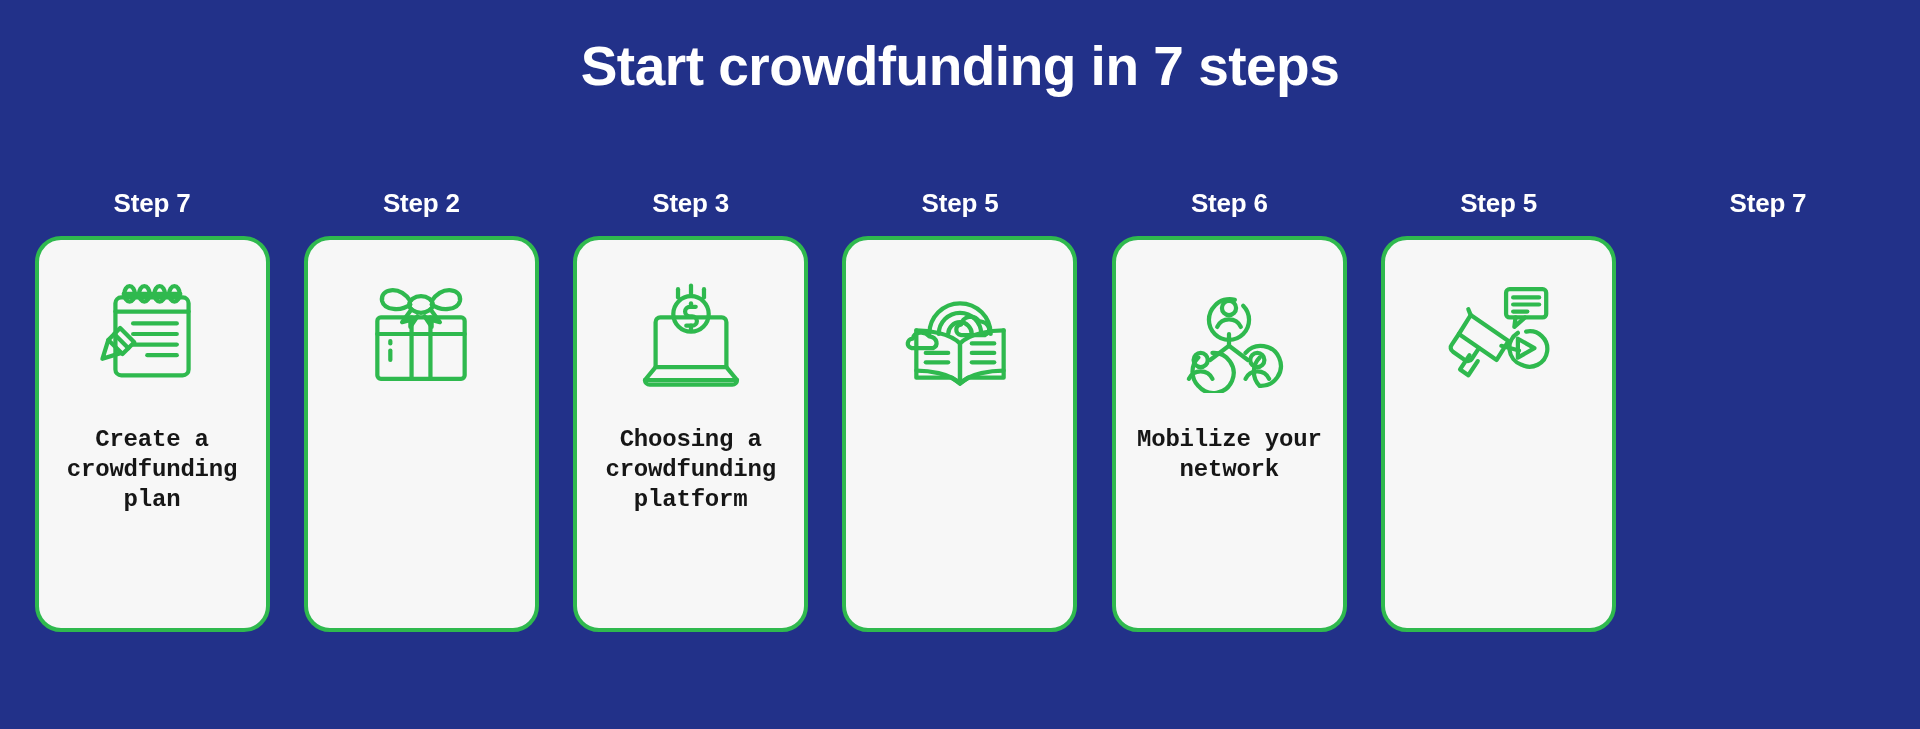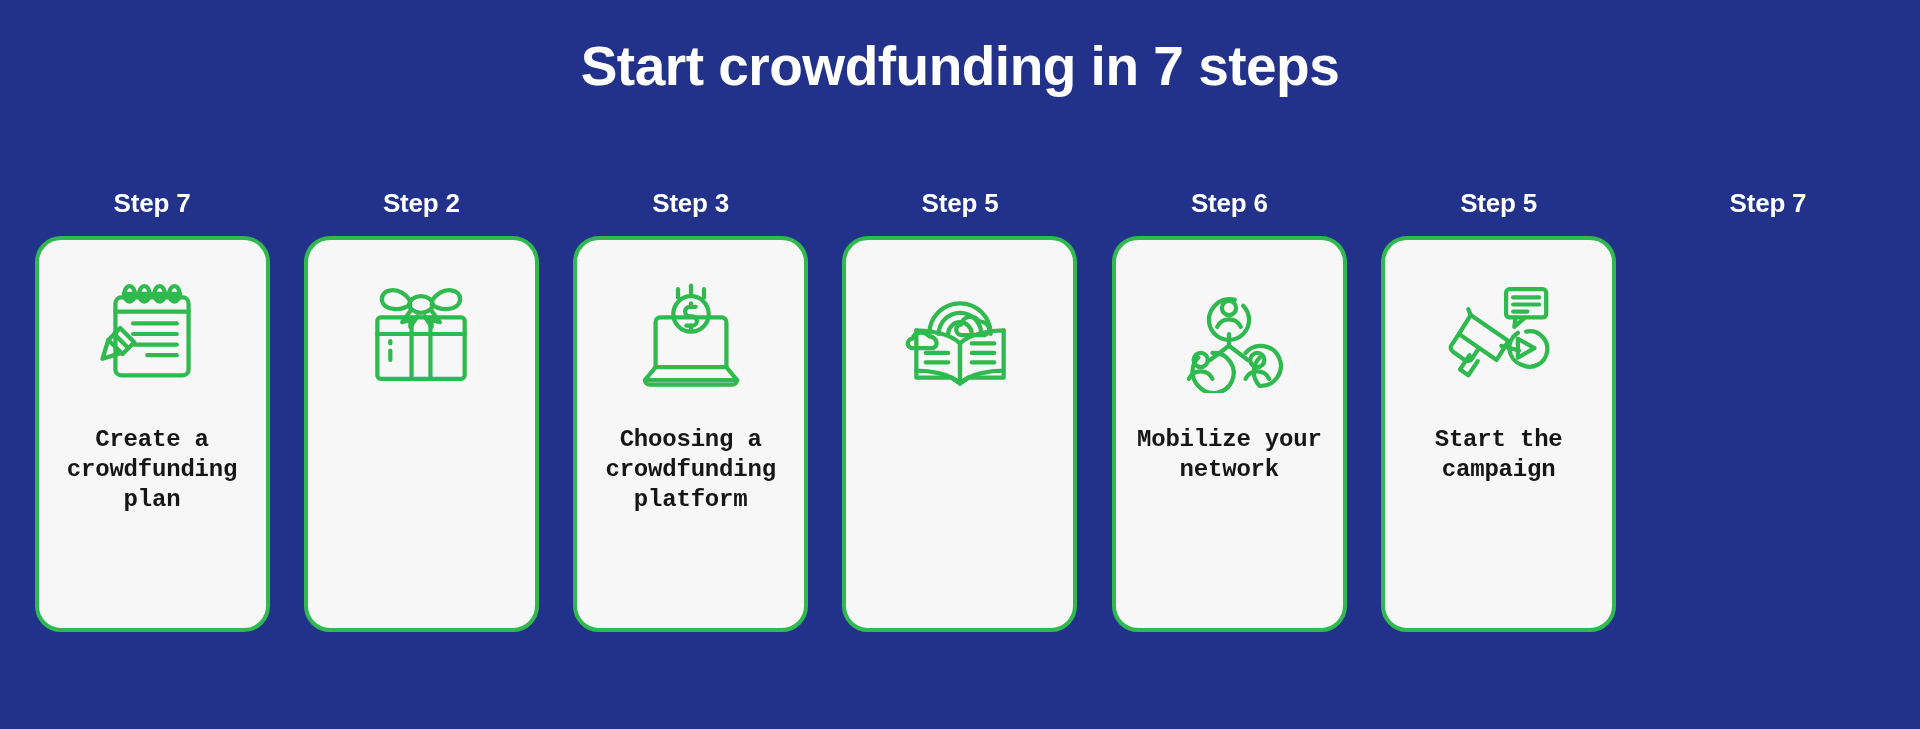--- a/index.html
+++ b/index.html
@@ -235,22 +235,20 @@
             <line x1="52" y1="60" x2="67" y2="64"></line>
             <rect x="56" y="12" width="34" height="24" rx="3"></rect>
             <path d="M64 36 l-1 8 l9 -8"></path>
             <line x1="62" y1="19" x2="84" y2="19"></line>
             <line x1="62" y1="25" x2="84" y2="25"></line>
             <line x1="62" y1="31" x2="74" y2="31"></line>
             <path d="M73 48 a15 15 0 1 1 -4 28 a15 15 0 0 1 -3 -27"></path>
             <path d="M66 54 l14 8 l-14 8 z"></path>
           </svg>
         </div>
-        <div class="card-text">Start the
-campaign</div>
       </div>
     </div>
 
     <div class="step-col">
       <div class="step-label">Step 7</div>
     </div>
 
   </div>
 </div>
 

